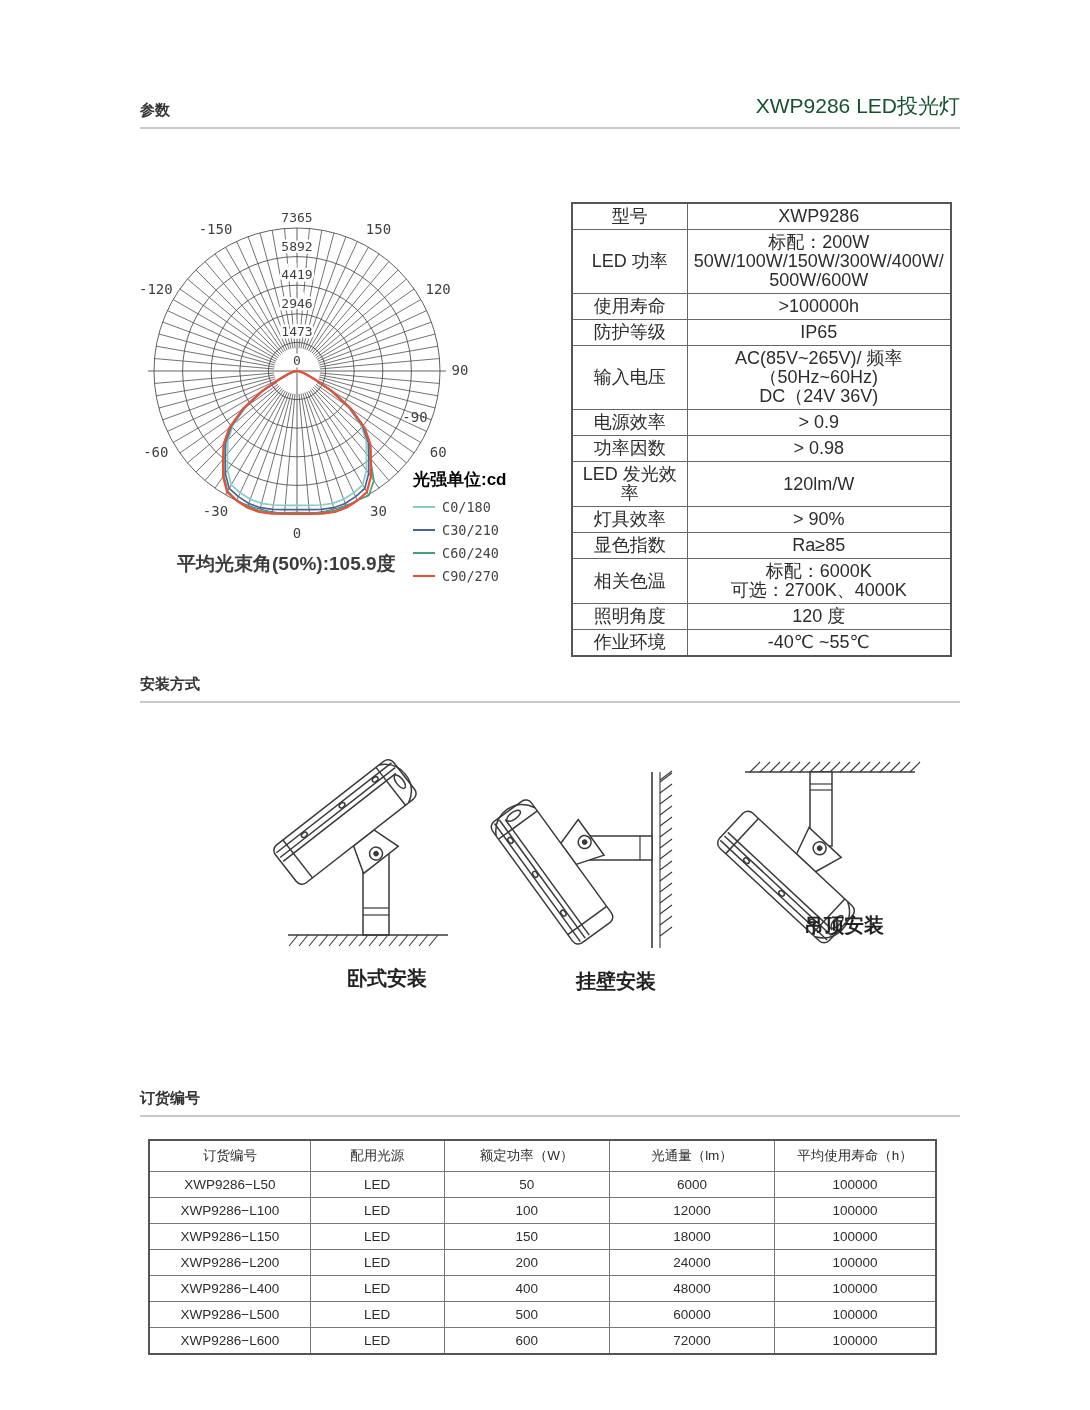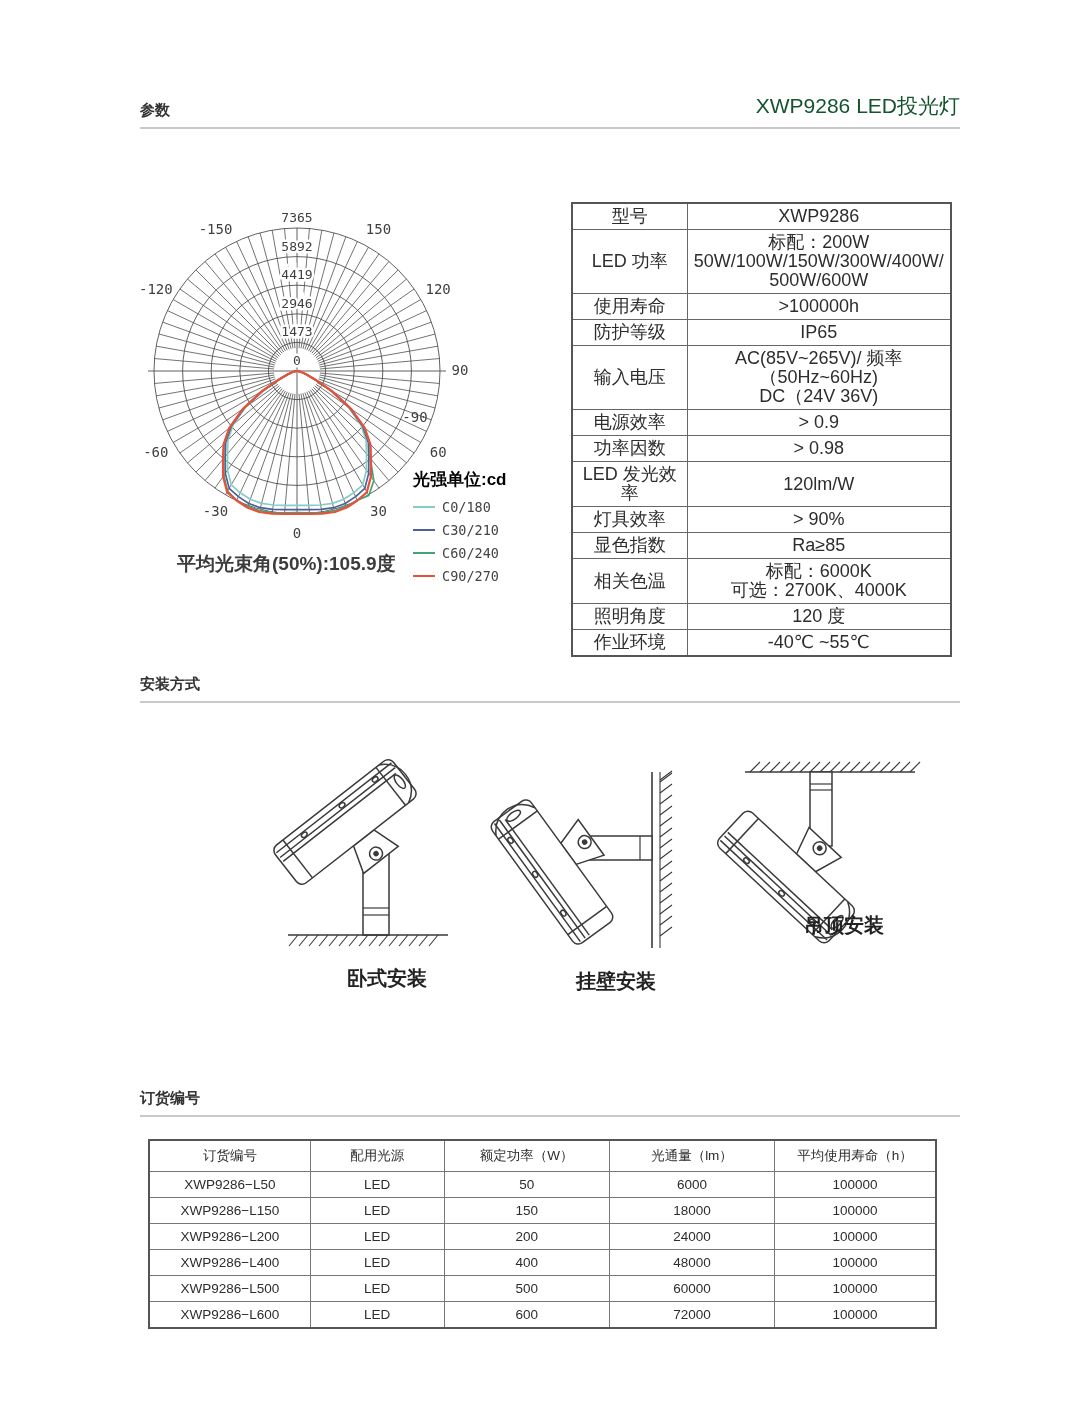--- a/index.html
+++ b/index.html
@@ -324,20 +324,27 @@
       </thead>
     <tbody id="order-body">
         <tr>
           <td>XWP9286−L50</td>
           <td>LED</td>
           <td>50</td>
           <td>6000</td>
           <td>100000</td>
         </tr>
         <tr>
+          <td>XWP9286−L100</td>
+          <td>LED</td>
+          <td>100</td>
+          <td>12000</td>
+          <td>100000</td>
+        </tr>
+        <tr>
           <td>XWP9286−L150</td>
           <td>LED</td>
           <td>150</td>
           <td>18000</td>
           <td>100000</td>
         </tr>
         <tr>
           <td>XWP9286−L200</td>
           <td>LED</td>
           <td>200</td>

